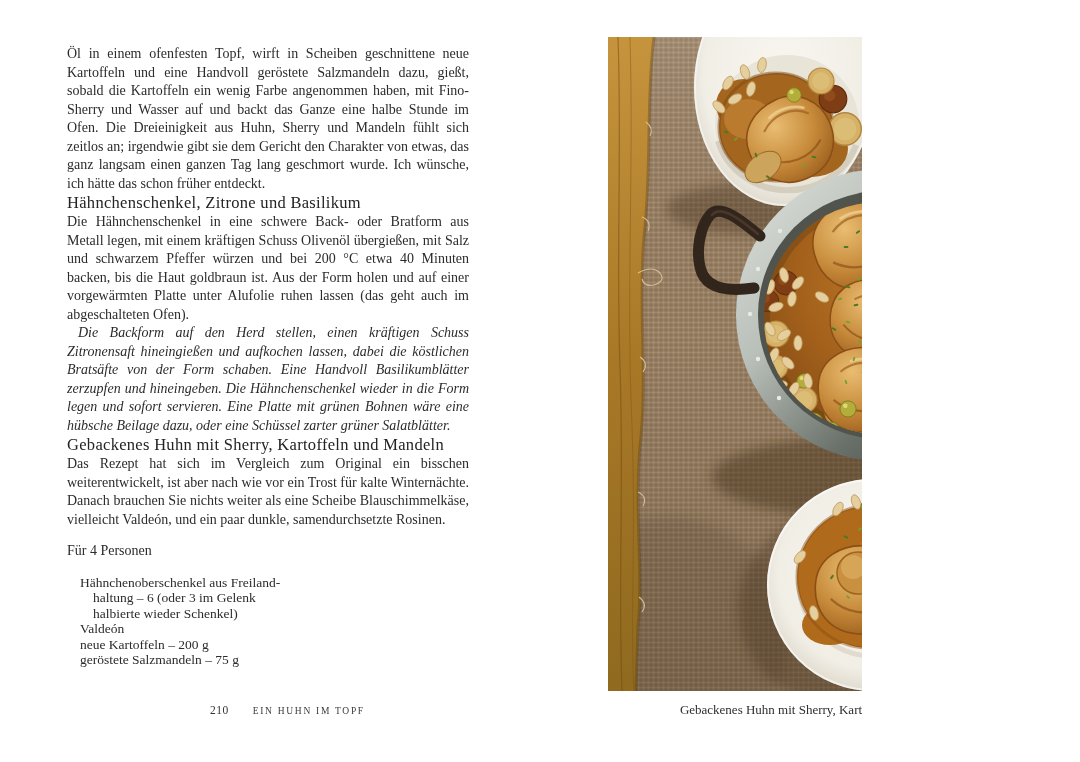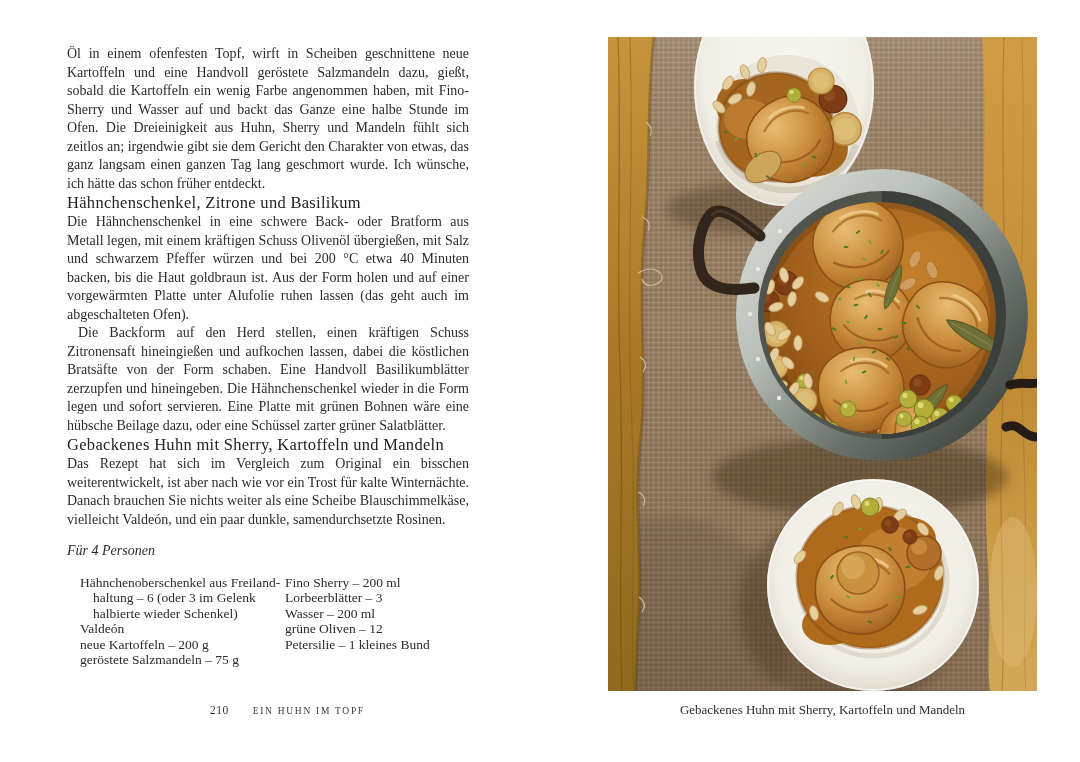--- a/index.html
+++ b/index.html
@@ -1,27 +1,27 @@
 <!DOCTYPE html>
 <html lang="de" style="--burlap: #9a8164; --almond: #e6cf9e; --olive: #b3ad3a; --parsley: #4c7a22; --bay-leaf: #6e7038;"><head>
 <meta charset="utf-8">
 <title></title>
 <style>
   html,body{margin:0;padding:0;background:#ffffff;}
-  .spread{position:relative;width:1080px;height:762px;background:#ffffff;overflow:hidden;
+  .spread{position:relative;width:862px;height:762px;background:#ffffff;overflow:hidden;
           font-family:"Liberation Serif", "DejaVu Serif", serif;color:#2b2b2b;}
   
   .textcol{position:absolute;left:67px;top:45px;width:402px;}
   .textcol p{margin:0;font-size:14px;line-height:18.5px;text-align:justify;hyphens:auto;}
-  p.indent{text-indent:11px;}
+  p.indent{text-indent:11px;font-style:italic;}
   h2.rtitle{font-weight:normal;font-size:16.5px;line-height:20px;
             letter-spacing:.3px;color:#232323;margin:0;}
   .t1{margin:26px 0 12px;}
   .t2{margin:14px 0 12px;}
-  .serves{margin-top:13px !important;font-style:italic;text-align:center;}
+  .serves{margin-top:13px !important;text-align:center;}
   .ingredients{display:flex;margin-top:14px;padding-left:13px;font-size:13.5px;line-height:15.5px;}
   .ing-col1{width:205px;flex:0 0 205px;}
   .ing-col2{flex:1;}
   .ing-line{white-space:nowrap;}
   .ing-cont{padding-left:13px;}
   
   .pfooter{position:absolute;left:210px;top:704px;font-size:11.5px;color:#333;}
   .pfooter .pgnum{letter-spacing:.5px;margin-top:24px;}
   .pfooter .rt{font-size:9.5px;letter-spacing:1.7px;margin-left:24px;color:#3a3a3a;}
   .caption{position:absolute;left:608px;top:702px;width:429px;text-align:center;
@@ -53,27 +53,20 @@
     <p class="serves">Für 4 Personen</p>
 
     <div class="ingredients">
       <div class="ing-col1">
         <div class="ing-line">Hähnchenoberschenkel aus Freiland-</div>
         <div class="ing-line ing-cont">haltung – 6 (oder 3 im Gelenk</div>
         <div class="ing-line ing-cont">halbierte wieder Schenkel)</div>
         <div class="ing-line">Valdeón</div>
         <div class="ing-line">neue Kartoffeln – 200 g</div>
         <div class="ing-line">geröstete Salzmandeln – 75 g</div>
-      </div>
-      <div class="ing-col2">
-        <div class="ing-line">Fino Sherry – 200 ml</div>
-        <div class="ing-line">Lorbeerblätter – 3</div>
-        <div class="ing-line">Wasser – 200 ml</div>
-        <div class="ing-line">grüne Oliven – 12</div>
-        <div class="ing-line">Petersilie – 1 kleines Bund</div>
       </div>
     </div>
   </div>
 
   <div class="pfooter">
     <span class="pgnum">210</span><span class="rt">EIN HUHN IM TOPF</span>
   </div>
 
   <div class="photo">
     <svg width="429" height="654" viewBox="0 0 429 654" xmlns="http://www.w3.org/2000/svg">

